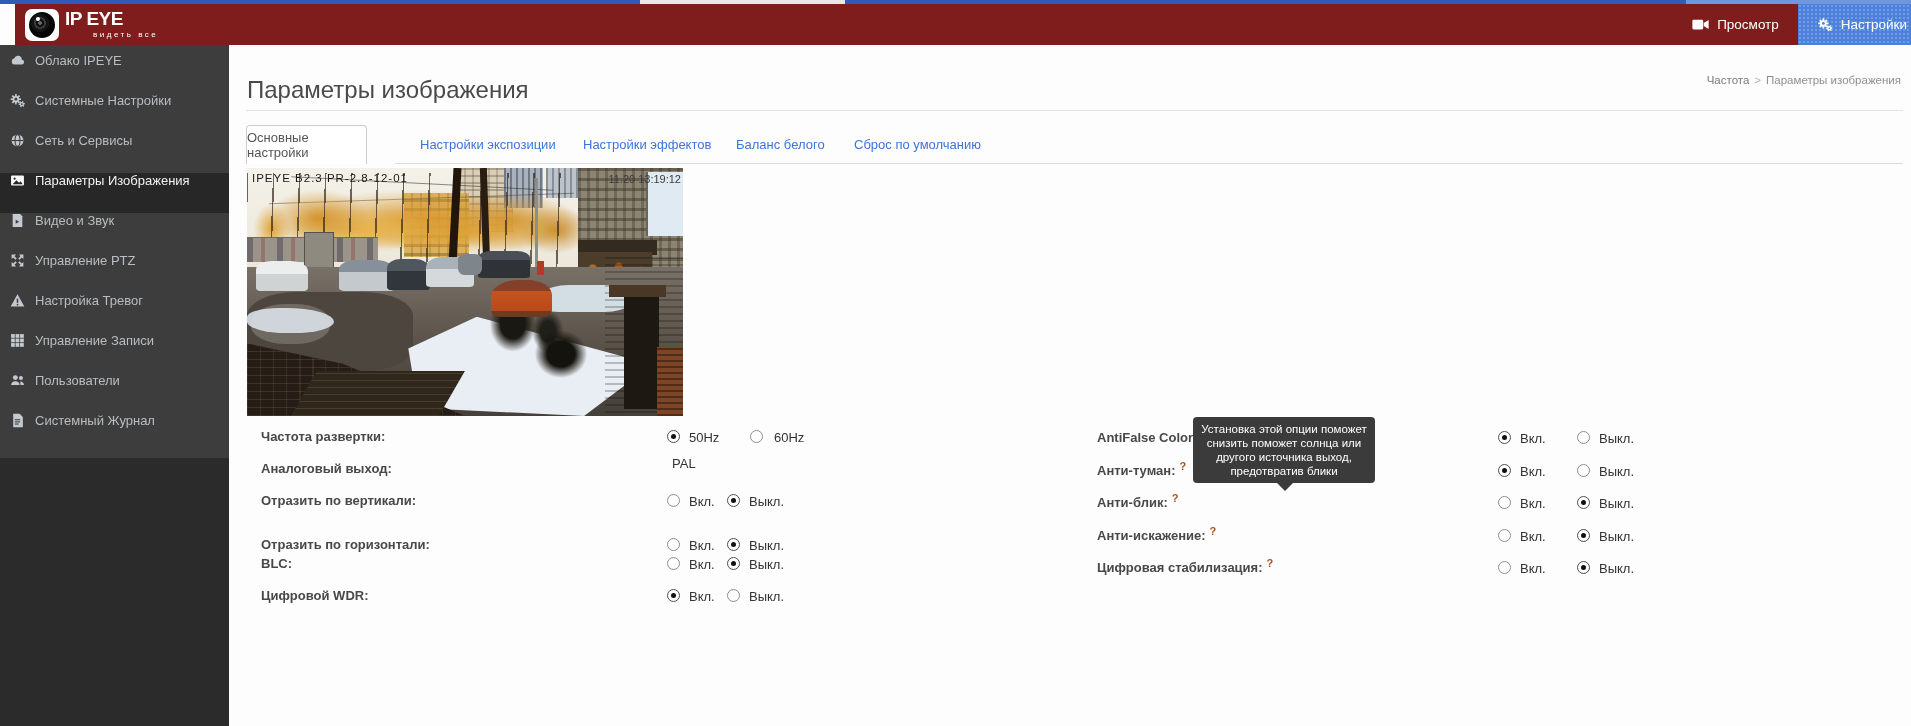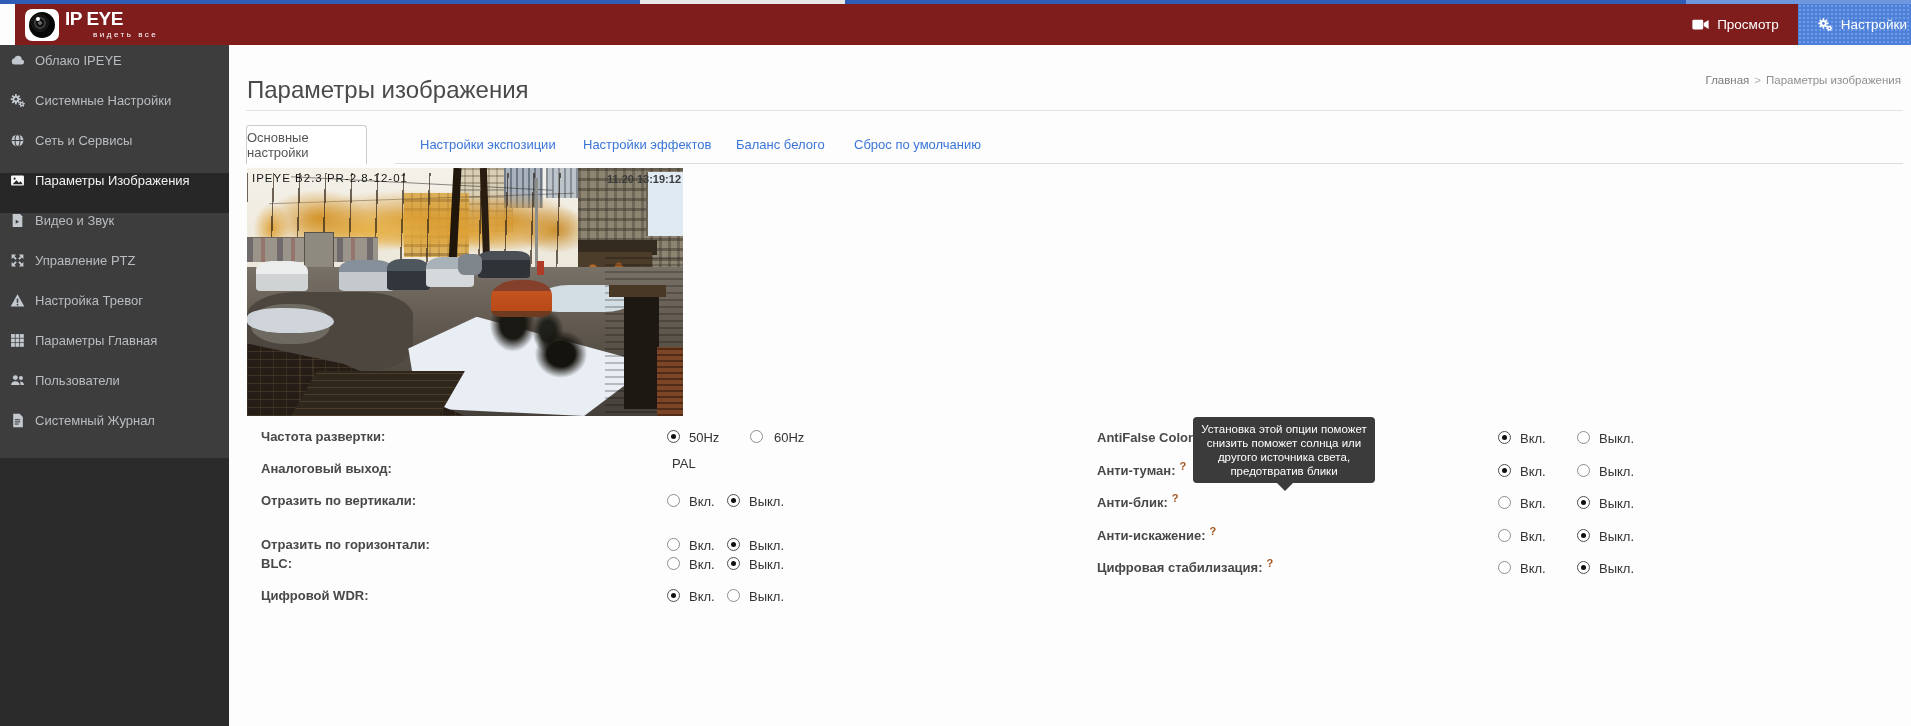--- a/index.html
+++ b/index.html
@@ -122,21 +122,21 @@
   background-image:repeating-linear-gradient(0deg, rgba(140,110,80,.3) 0 1.5px, transparent 1.5px 7px);
   transform:skewX(-30deg); }
 .wall-right { left:82%; top:36%; width:18%; height:64%;
   background:linear-gradient(180deg,#6e6456 0%, #5d5346 50%, #4c4337 100%);
   background-image:repeating-linear-gradient(180deg, rgba(0,0,0,.22) 0 2px, transparent 2px 7px); }
 .door { left:86.5%; top:52%; width:8%; height:45%; background:#1d1812; }
 .awning { left:83%; top:47%; width:13%; height:5%; background:#4a3826; }
 .corner-bricks { left:94%; top:72%; width:6%; height:28%; background:#7c4526;
   background-image:repeating-linear-gradient(0deg, rgba(0,0,0,.35) 0 2px, transparent 2px 6px); }
 .cam-title { left:5px; top:4px; font-size:11.5px; color:#181818; letter-spacing:1px; }
-.cam-time { right:2px; top:5px; font-size:11px; color:#3c3c3c;font-weight:bold; }
+.cam-time { right:2px; top:5px; font-size:11px; color:#3c3c3c; }
 
 
 .row { position:absolute; left:0; width:1682px; height:17px; }
 .flabel { position:absolute; left:32px; top:0; font-weight:bold; font-size:13px; color:#484848; }
 .flabel-r { position:absolute; left:868px; top:0; font-weight:bold; font-size:13px; color:#484848; }
 .help { font-weight:bold; font-size:11px; color:#a3561f; position:relative; top:-5px; margin-left:4px; }
 .radio { position:absolute; width:13px; height:13px; border-radius:50%; background:#fff; border:1px solid #8e8e8e; top:1px; }
 .radio.checked { border-color:#4f4f4f; }
 .radio.checked::after { content:""; position:absolute; left:3px; top:3px; width:5px; height:5px; border-radius:50%; background:#111; }
 .rlabel { position:absolute; top:1px; font-size:13px; color:#333; }
@@ -302,21 +302,21 @@
                 <rect x="9.4" y="1" width="3.5" height="3.5"></rect>
                 <rect x="1" y="5.2" width="3.5" height="3.5"></rect>
                 <rect x="5.2" y="5.2" width="3.5" height="3.5"></rect>
                 <rect x="9.4" y="5.2" width="3.5" height="3.5"></rect>
                 <rect x="1" y="9.4" width="3.5" height="3.5"></rect>
                 <rect x="5.2" y="9.4" width="3.5" height="3.5"></rect>
                 <rect x="9.4" y="9.4" width="3.5" height="3.5"></rect>
               </g>
             </svg>
           </span>
-        <span>Параметры Главная</span>
+        <span>Управление Записи</span>
       </div>
       <div class="mitem">
         <span class="micon">
             <svg width="15" height="15" viewBox="0 0 14 14" fill="currentColor">
               <circle cx="5" cy="4.3" r="2.3"></circle>
               <path d="M1 11.3c0-2.2 1.8-3.5 4-3.5s4 1.3 4 3.5z"></path>
               <circle cx="10.2" cy="4.6" r="1.9"></circle>
               <path d="M9.6 7.9c1.9.1 3.4 1.3 3.4 3.2h-3.2z"></path>
             </svg>
           </span>
@@ -332,21 +332,21 @@
             </svg>
           </span>
         <span>Системный Журнал</span>
       </div>
     </div>
   </div>
 
   <div class="content">
     <div class="page-title">Параметры изображения</div>
     <div class="breadcrumb">
-      <span>Главная</span><span class="sep">&gt;</span><span class="cur">Параметры изображения</span>
+      <span>Частота</span><span class="sep">&gt;</span><span class="cur">Параметры изображения</span>
     </div>
     <div class="panel-top"></div>
     <div class="tabs-line"></div>
     <div class="active-tab">
         <span>Основные настройки</span>
       </div>
     <div class="tab" style="left:191px">Настройки экспозиции</div>
     <div class="tab" style="left:354px">Настройки эффектов</div>
     <div class="tab" style="left:507px">Баланс белого</div>
     <div class="tab" style="left:625px">Сброс по умолчанию</div>
@@ -468,18 +468,18 @@
       <span class="flabel-r"><span>Цифровая стабилизация:</span><span class="help">?</span></span>
       <span class="radio" style="left:1269px"></span>
       <span class="rlabel" style="left:1291px">Вкл.</span>
       <span class="radio checked" style="left:1348px"></span>
       <span class="rlabel" style="left:1370px">Выкл.</span>
     </div>
 
     <div class="tooltip">
       <div>Установка этой опции поможет</div>
       <div>снизить поможет солнца или</div>
-      <div>другого источника света,</div>
+      <div>другого источника выход,</div>
       <div>предотвратив блики</div>
       <div class="arrow"></div>
     </div>
   </div>
 </div>
 
 </body></html>

